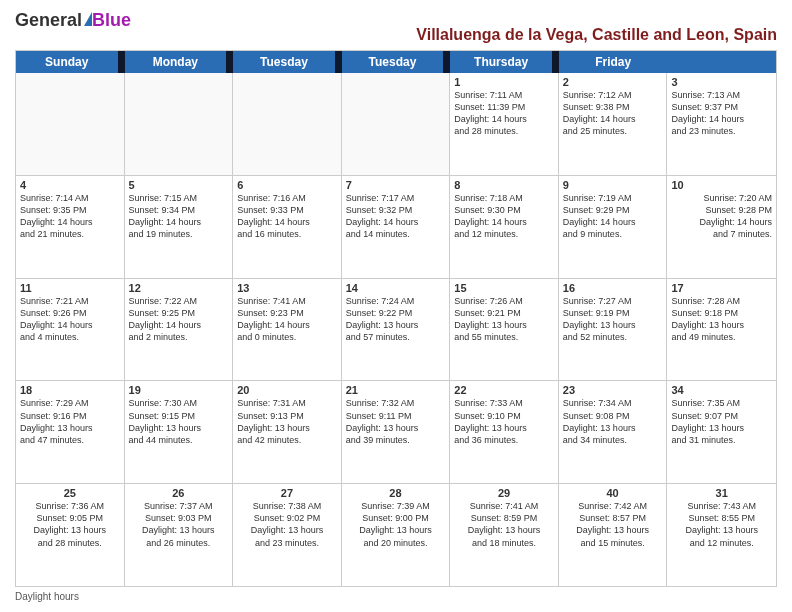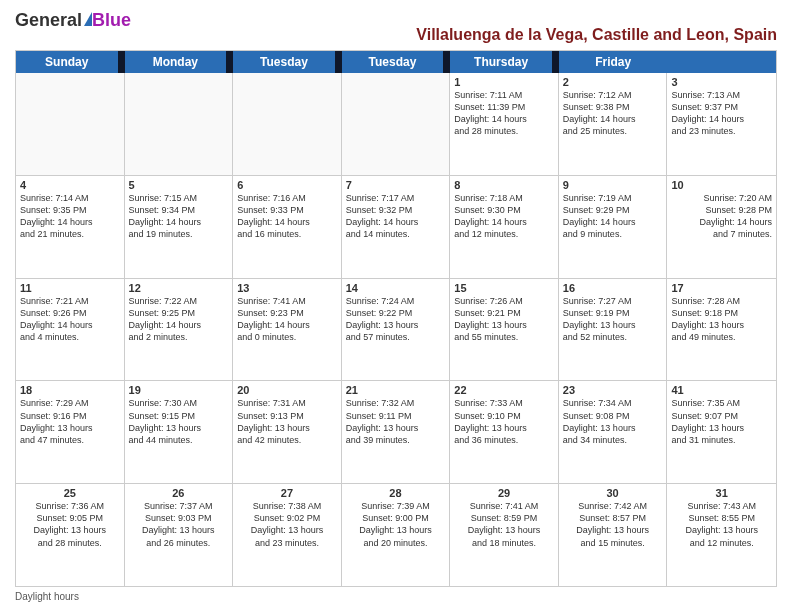--- a/index.html
+++ b/index.html
@@ -321,21 +321,21 @@
 and 36 minutes.</div>
           </div>
           <div class="cal-cell">
             <span class="day-number">23</span>
             <div class="day-info" style="white-space: pre-line;">Sunrise: 7:34 AM
 Sunset: 9:08 PM
 Daylight: 13 hours
 and 34 minutes.</div>
           </div>
           <div class="cal-cell">
-            <span class="day-number">41</span>
+            <span class="day-number">34</span>
             <div class="day-info" style="white-space: pre-line;">Sunrise: 7:35 AM
 Sunset: 9:07 PM
 Daylight: 13 hours
 and 31 minutes.</div>
           </div>
         </div>
         <div class="cal-row">
           <div class="cal-cell">
             <span class="day-number">25</span>
             <div class="day-info" style="white-space: pre-line;">Sunrise: 7:36 AM
@@ -365,21 +365,21 @@
 and 20 minutes.</div>
           </div>
           <div class="cal-cell">
             <span class="day-number">29</span>
             <div class="day-info" style="white-space: pre-line;">Sunrise: 7:41 AM
 Sunset: 8:59 PM
 Daylight: 13 hours
 and 18 minutes.</div>
           </div>
           <div class="cal-cell">
-            <span class="day-number">30</span>
+            <span class="day-number">40</span>
             <div class="day-info" style="white-space: pre-line;">Sunrise: 7:42 AM
 Sunset: 8:57 PM
 Daylight: 13 hours
 and 15 minutes.</div>
           </div>
           <div class="cal-cell">
             <span class="day-number">31</span>
             <div class="day-info" style="white-space: pre-line;">Sunrise: 7:43 AM
 Sunset: 8:55 PM
 Daylight: 13 hours

